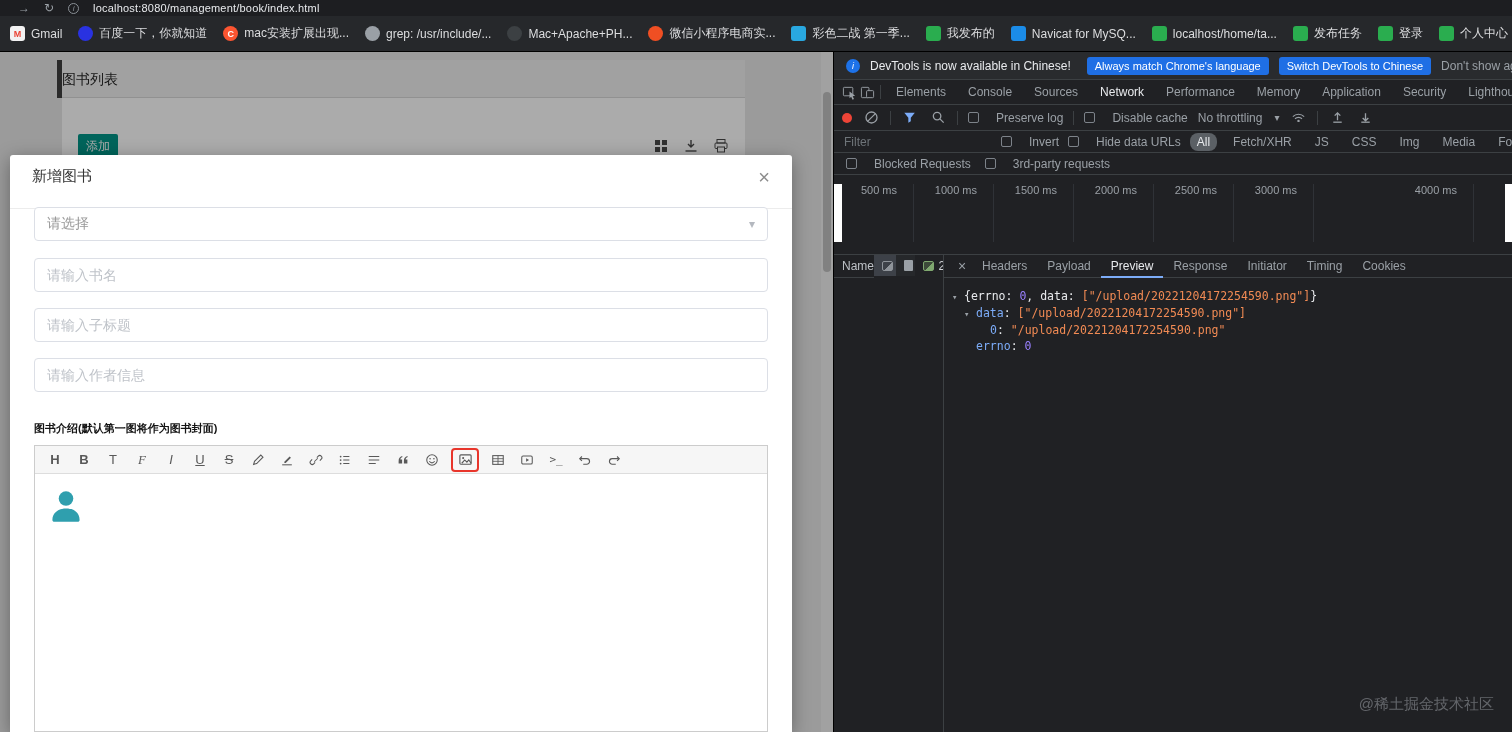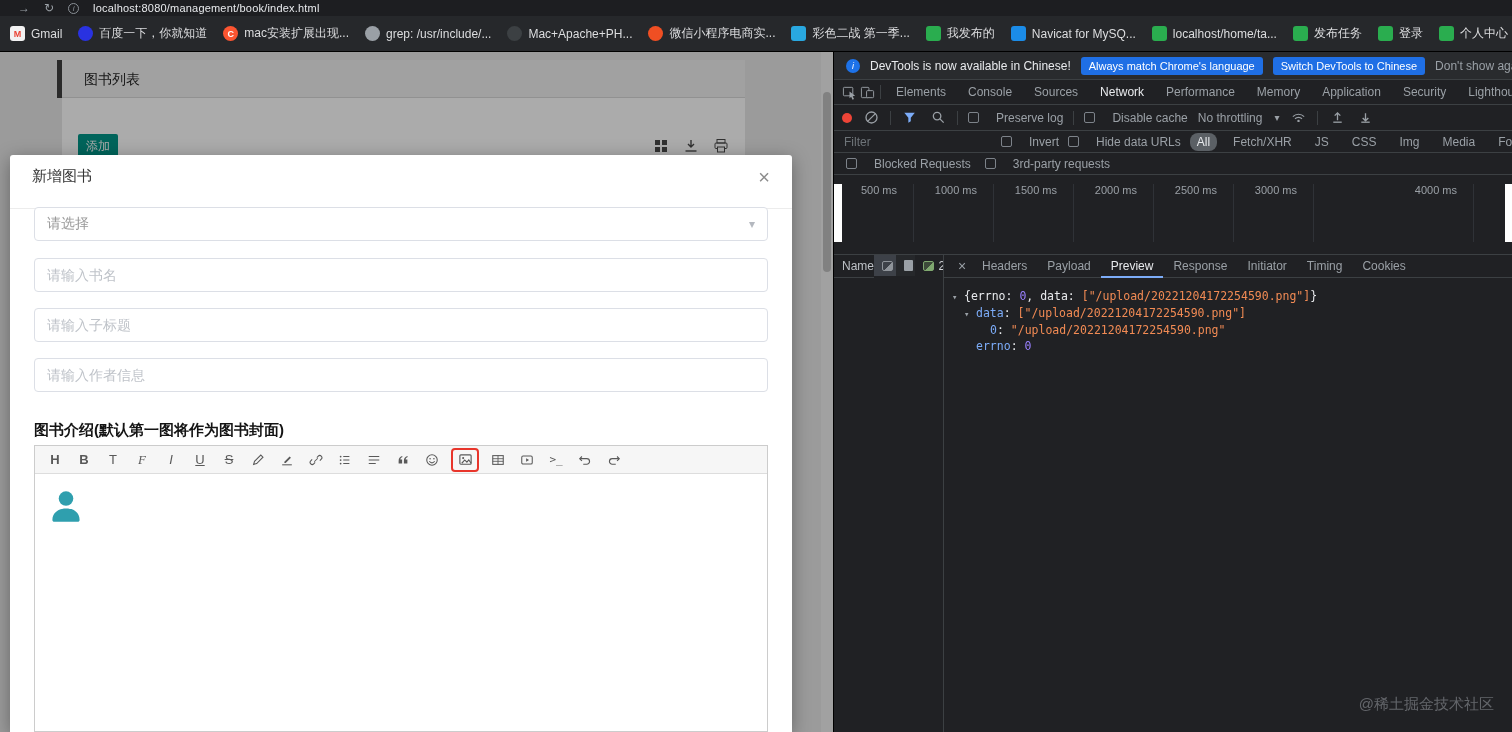--- a/index.html
+++ b/index.html
@@ -16,42 +16,42 @@
   .bm{display:inline-flex;align-items:center;gap:6px;color:#dcdddf;font-size:12px;white-space:nowrap;flex:none}
   .fav{width:15px;height:15px;border-radius:3px;display:inline-flex;align-items:center;justify-content:center;font-size:9px;font-weight:bold;flex:none}
   .fav.round{border-radius:50%}
 
   
   .content{position:absolute;left:0;top:52px;width:100%;height:680px}
 
   
   .page{position:absolute;left:0;top:0;width:833px;height:100%;background:#e8e8e8;overflow:hidden}
   .side-strip{position:absolute;left:57px;top:8px;width:5px;height:38px;background:#3f3f3f}
-  .tab-header{position:absolute;left:62px;top:8px;width:683px;height:38px;background:#f0f0f0;border-bottom:1px solid #d9d9d9;line-height:38px;padding-left:22px;font-size:14px;color:#262626}
+  .tab-header{position:absolute;left:62px;top:8px;width:683px;height:38px;background:#f0f0f0;border-bottom:1px solid #d9d9d9;line-height:38px;font-size:14px;color:#262626}
   .panel-body{position:absolute;left:62px;top:46px;width:683px;bottom:0;background:#fff}
   .add-btn{position:absolute;left:16px;top:36px;width:40px;height:25px;border:none;border-radius:2px;color:#fff;font-size:12px;cursor:pointer}
   .tool-icons{position:absolute;right:16px;top:40px;display:flex;gap:14px;align-items:center}
   .tool-icons span{display:inline-flex}
   .pg-scroll{position:absolute;right:0;top:0;bottom:0;width:12px;background:#f1f1f1}
   .pg-thumb{position:absolute;left:2px;top:40px;width:8px;height:180px;border-radius:4px;background:#c1c1c1}
   .page-dim{position:absolute;inset:0;background:rgba(0,0,0,.33);z-index:5}
 
   
   .modal{position:absolute;left:10px;top:103px;width:782px;height:calc(100% - 103px);background:#fff;z-index:10;border-radius:3px 3px 0 0;box-shadow:0 4px 18px rgba(0,0,0,.35);overflow:hidden}
   .modal-header{position:absolute;left:0;top:0;right:0;height:54px;display:flex;align-items:flex-start;justify-content:space-between;padding:12px 22px;border-bottom:1px solid #ececec}
   .m-title{font-size:15px;color:#333}
   .m-close{font-size:20px;color:#8c8c8c;cursor:pointer;line-height:1}
   .m-select,.m-input{position:absolute;left:24px;right:24px;height:34px;border:1px solid #dcdfe6;border-radius:4px;background:#fff;font-size:14px;padding:0 12px;display:flex;align-items:center}
   .m-select{top:52px;justify-content:space-between;cursor:pointer}
   .sel-ph{color:#999}
   .sel-caret{color:#b4b8bf;font-size:12px}
   .m-input{outline:none;color:#333}
   .m-input::placeholder{color:#bfc3c9}
   .i1{top:103px}.i2{top:153px}.i3{top:203px}
-  .m-label{position:absolute;left:24px;top:266px;font-size:15px;font-weight:600;color:#141414}
+  .m-label{position:absolute;left:24px;top:266px;font-size:11px;font-weight:600;color:#141414}
   .editor{position:absolute;left:24px;right:24px;top:290px;bottom:0;border:1px solid #ccc}
   .ed-toolbar{height:28px;background:#f6f6f6;border-bottom:1px solid #ddd;display:flex;align-items:center;gap:9px;padding:0 10px}
   .ti{min-width:20px;height:22px;display:inline-flex;align-items:center;justify-content:center;color:#595959;font-size:13px;cursor:pointer;flex:none}
   .ti.b{font-weight:bold}.ti.it{font-style:italic}.ti.u{text-decoration:underline}.ti.st{text-decoration:line-through}
   .ti.f{font-style:italic;font-family:"Liberation Serif",serif}
   .ti.code{font-family:"DejaVu Sans Mono",monospace;font-size:11px}
   .ti.hl{border-style:solid;border-width:2px;border-radius:4px;height:24px;min-width:28px}
   .ed-body{position:absolute;left:0;right:0;top:29px;bottom:0;background:#fff;padding:10px 12px}
   .person svg{display:block}
 
@@ -60,21 +60,21 @@
   .vsep{width:1px;height:14px;background:#3c4043;flex:none}
   .cbpair{display:inline-flex;align-items:center;gap:17px;flex:none}
   .cb{width:11px;height:11px;border:1px solid #7d838a;border-radius:2px;flex:none}
   .lbl{color:#9aa0a6;white-space:nowrap}
   .dticon{display:inline-flex;align-items:center;justify-content:center;width:18px;height:18px;flex:none;cursor:pointer}
 
   .dt-notice{height:28px;background:#292b2e;border-bottom:1px solid #3c4043;display:flex;align-items:center;gap:10px;padding:0 12px;flex:none}
   .info-badge{width:14px;height:14px;border-radius:50%;background:#1d72e8;color:#fff;font-size:9px;font-style:italic;display:inline-flex;align-items:center;justify-content:center;flex:none}
   .n-text{color:#e8eaed;white-space:nowrap}
   .nbtn{color:#fff;border-radius:3px;padding:3px 8px;font-size:11px;white-space:nowrap;cursor:pointer;flex:none}
-  .nbtn.first{}
+  .nbtn.first{margin-left:6px}
   .n-dismiss{margin-left:auto;color:#9aa0a6;white-space:nowrap;cursor:pointer}
 
   .dt-tabs{height:25px;border-bottom:1px solid #3c4043;display:flex;align-items:center;padding-left:6px;flex:none;overflow:hidden;white-space:nowrap}
   .dt-tabs .vsep{margin:0 4px}
   .dt-tab{padding:0 11px;line-height:25px;color:#9aa0a6;cursor:pointer;flex:none}
   .dt-tab.active{color:#e8eaed}
 
   .dt-nettools{height:26px;border-bottom:1px solid #3c4043;display:flex;align-items:center;gap:10px;padding:0 8px;flex:none}
   .rec-dot{width:10px;height:10px;border-radius:50%;background:#ee4437;flex:none;cursor:pointer}
   .throttle{display:inline-flex;align-items:center;gap:12px;cursor:pointer;white-space:nowrap}

